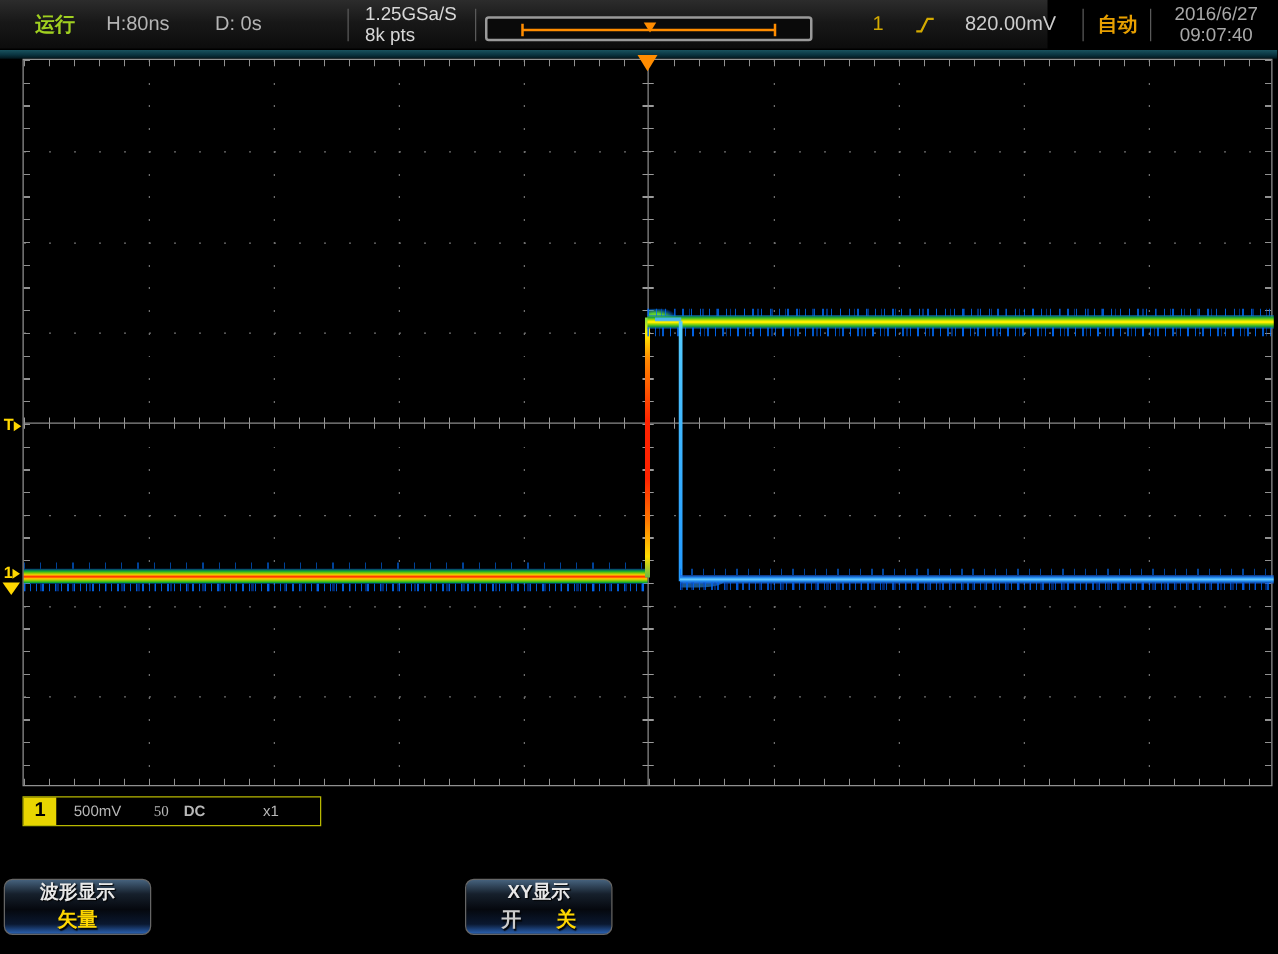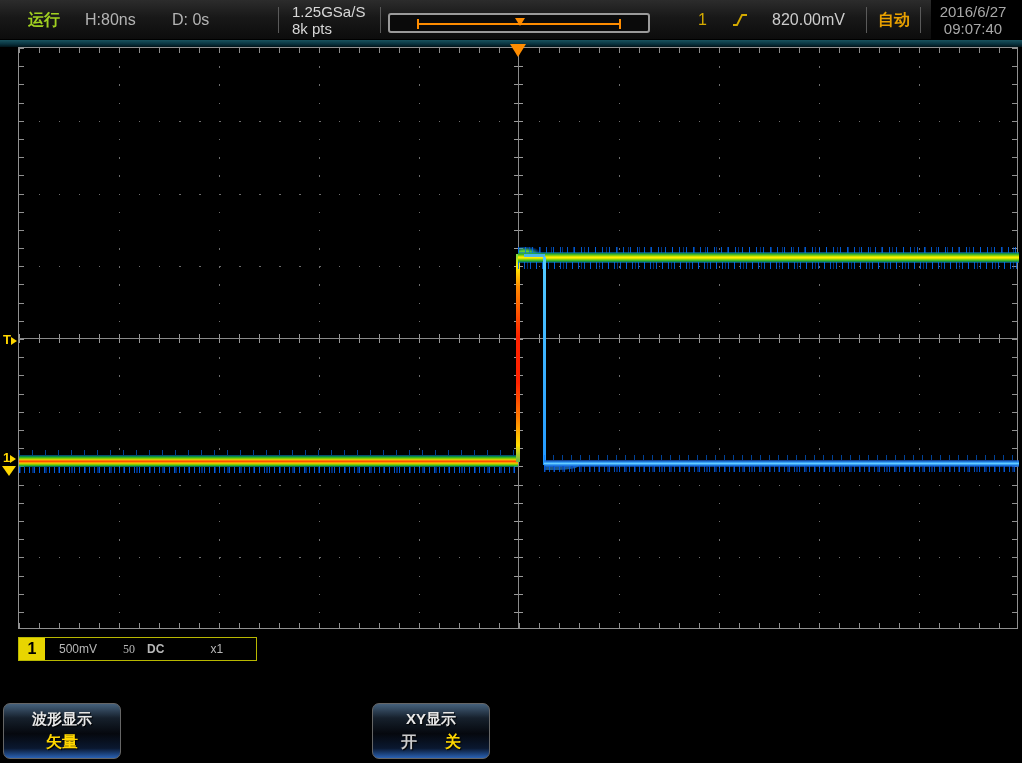--- a/index.html
+++ b/index.html
@@ -1,21 +1,21 @@
 <!DOCTYPE html>
 <html><head>
 <meta charset="utf-8">
 <style>
   * { margin:0; padding:0; box-sizing:border-box; }
   html,body { background:#000; }
   .scope { position:relative; width:1022px; height:763px; background:#000;
            font-family:"Liberation Sans", sans-serif; overflow:hidden; }
 
   
-  .topbar { position:absolute; left:0; top:0; width:931px; height:40px;
+  .topbar { position:absolute; left:0; top:0; width:838px; height:40px;
             background:linear-gradient(to bottom,#2c2c2c 0%,#181818 45%,#0c0c0c 100%);
             border-bottom:1px solid #000; }
   .teal-strip { position:absolute; left:0; top:40px; width:1022px; height:7px;
             background:linear-gradient(to bottom,#19535f 0%,#0a3440 55%,#01141a 100%); }
   .tb { position:absolute; top:0; height:40px; display:flex; align-items:center;
         font-size:16px; white-space:nowrap; }
   .tb2 { position:absolute; font-size:15px; line-height:16px; color:#d8d8d8; }
   .sep { position:absolute; top:7px; width:1px; height:26px; background:#5a5a5a; }
   .run { color:#a0d020; font-weight:bold; }
   .gray { color:#b4b4b4; }
@@ -114,21 +114,21 @@
   
   .ch-box { position:absolute; left:18px; top:637px; width:239px; height:24px;
       border:1px solid #b8b800; background:#000; display:flex; align-items:center; }
   .ch-badge { width:26px; height:100%; background:#e8d500; color:#000; font-weight:bold;
       font-size:16px; display:flex; align-items:center; justify-content:center; }
   .ch-txt { color:#b8b8b8; font-size:12px; }
   .ch-scale { margin-left:14px; } .ch-imp { margin-left:26px;font-family:Liberation Serif, serif; }
   .ch-coup { margin-left:12px;font-weight:bold; } .ch-probe { margin-left:46px; }
 
   
-  .skey { position:absolute; top:703px; width:118px; height:56px; border-radius:7px;
+  .skey { position:absolute; top:703px; width:118px; height:45px; border-radius:7px;
       border:1px solid #666; display:flex; flex-direction:column; align-items:center;
       justify-content:center; gap:3px; cursor:pointer;
       background:linear-gradient(to bottom,#45617c 0%,#16202c 26%,#05080e 55%,#0a1830 82%,#2a62b4 100%); }
   .skey.selected {
       background:linear-gradient(to bottom,#d2a52e 0%,#a87c18 32%,#5e4408 72%,#261c04 100%);
       border-color:#333; }
   .skey .lbl { color:#e8e8e8; font-size:15px; font-weight:bold;
       text-shadow:1px 1px 1px #000; }
   .skey .val { color:#ffd700; font-size:16px; font-weight:bold;
       text-shadow:1px 1px 1px #000; }

